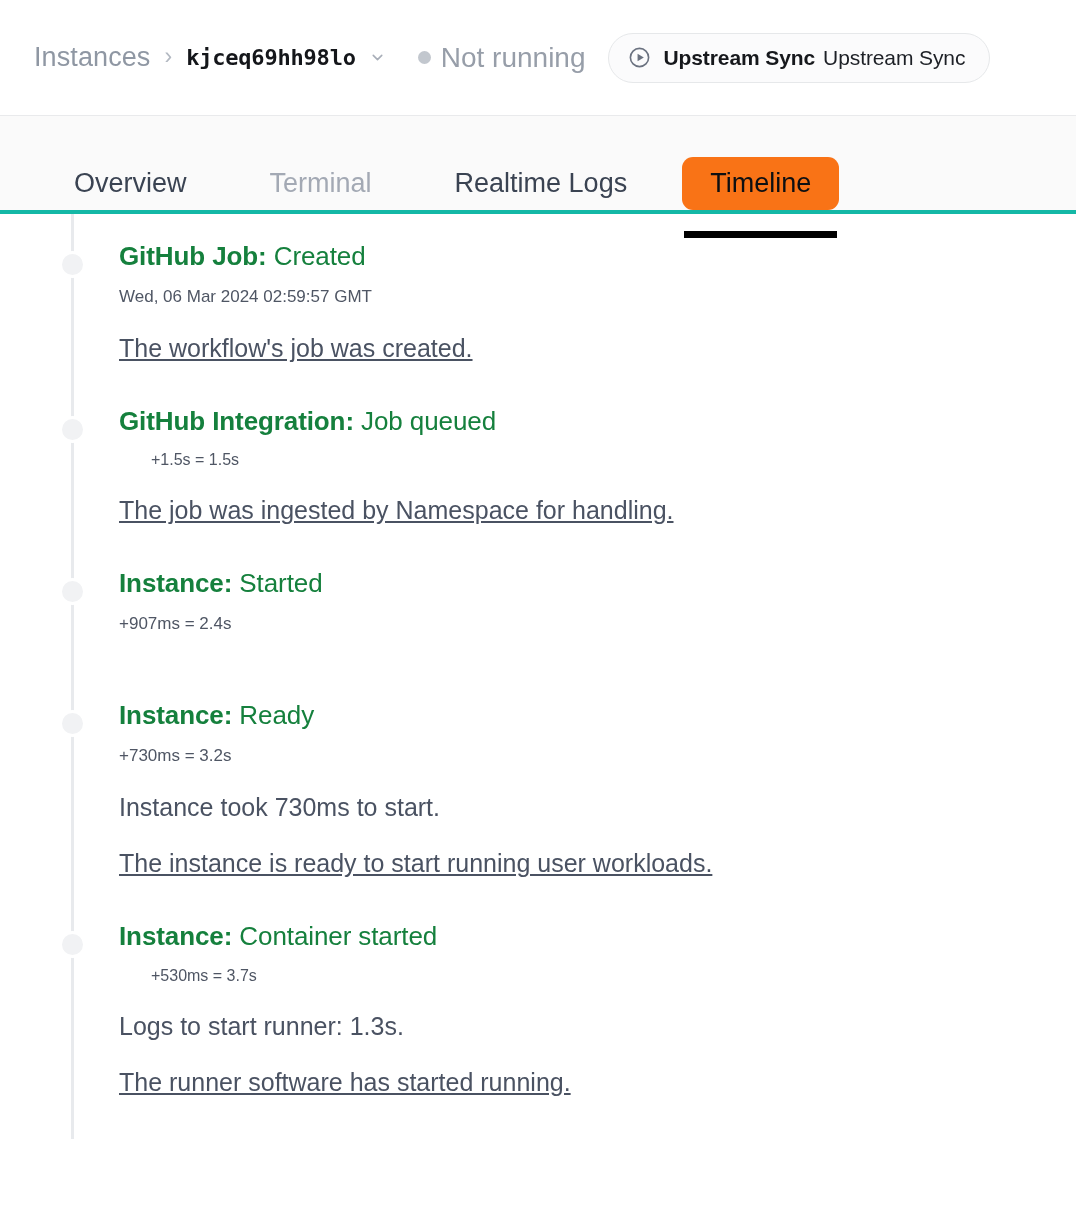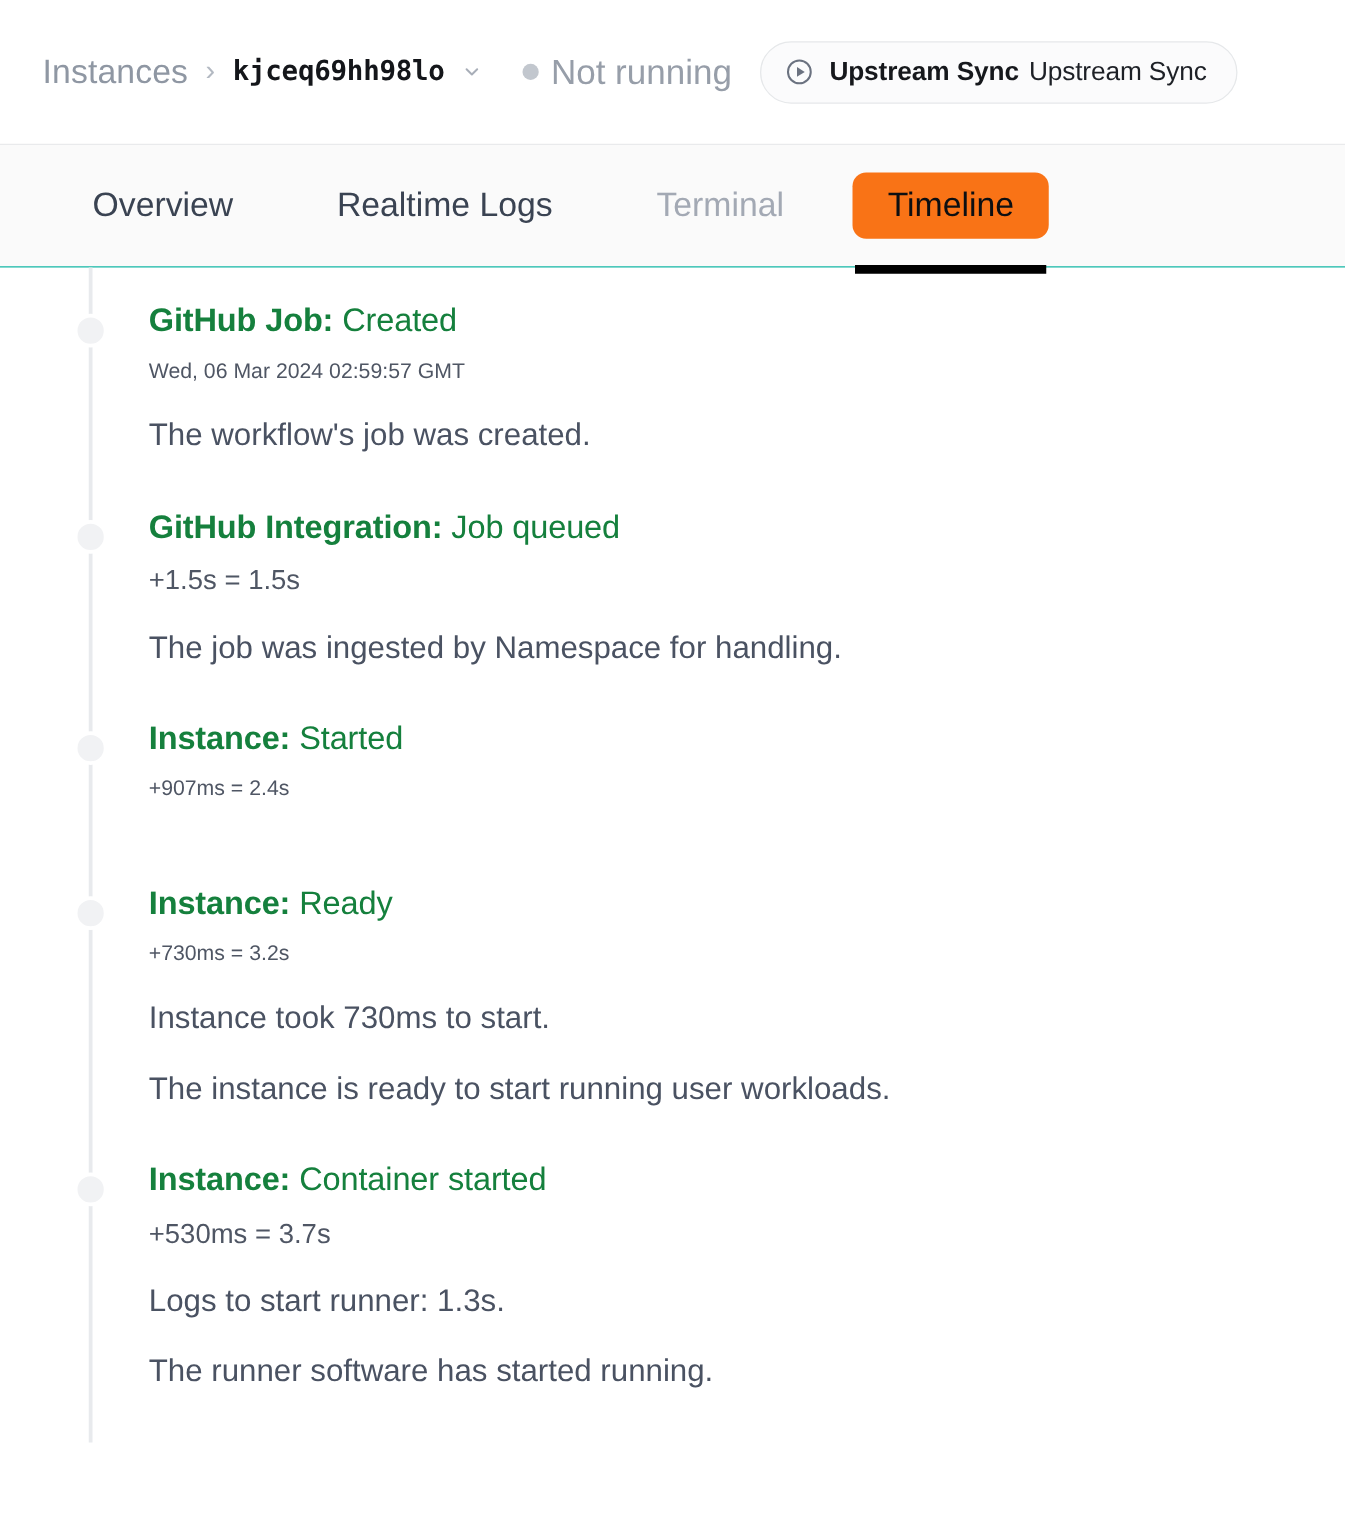--- a/index.html
+++ b/index.html
@@ -114,23 +114,23 @@
     color: #1d2026;
     margin-left: 8px;
     letter-spacing: -.1px;
   }
 
   
   .tabbar {
     position: relative;
     height: 98px;
     background: #fafafa;
-    border-bottom: 1px solid #14b8a6;
+    border-bottom: 4px solid #14b8a6;
     display: flex;
-    align-items: center;
+    align-items: flex-end;
     padding-left: 46px;
   }
   .tab {
     position: relative;
     font-size: 27px;
     color: #3a4352;
     padding: 13px 28px;
     border-radius: 11px;
     margin-right: 27px;
     white-space: nowrap;
@@ -194,28 +194,28 @@
     letter-spacing: -.1px;
   }
   .item-title .k { font-weight: bold; }
   .item-title .v { font-weight: normal; }
   .item-time {
     font-size: 17px;
     color: #4f5664;
     margin: 0 0 25px 0;
     line-height: 1.25;
   }
-  .item-time.small { font-size: 22px; margin-bottom: 24px; }
+  .item-time.small { font-size: 16px; margin-bottom: 24px; margin-left: 32px; }
   .item-desc {
     font-size: 25px;
     color: #4a5262;
     line-height: 1.3;
     margin: 0 0 24px 0;
   }
-  .item-desc:last-child { margin-bottom: 0; }
+  .item-desc:last-child { margin-bottom: 0; text-decoration: underline; }
 </style>
 </head>
 <body>
 
 <div class="header">
   <span class="crumb-root">Instances</span>
   <span class="crumb-sep">›</span>
   <span class="crumb-id">kjceq69hh98lo</span>
   <span class="chev-down">
     <svg viewBox="0 0 24 24" width="17" height="17" fill="none" stroke="currentColor" stroke-width="2.2" stroke-linecap="round" stroke-linejoin="round">
@@ -235,22 +235,22 @@
           <polygon points="10,8 16.5,12 10,16" fill="currentColor" stroke="none"></polygon>
         </svg>
     </span>
     <span class="sync-strong">Upstream Sync</span>
     <span class="sync-normal">Upstream Sync</span>
   </span>
 </div>
 
 <div class="tabbar">
   <div class="tab">Overview</div>
+  <div class="tab muted">Terminal</div>
   <div class="tab">Realtime Logs</div>
-  <div class="tab muted">Terminal</div>
   <div class="tab active">Timeline</div>
 </div>
 
 <div class="timeline">
   <div class="rail"></div>
   <div class="items" id="timeline-items">
       <div class="item">
         <div class="dot"></div>
         <div class="item-title"><span class="k">GitHub Job:</span><span class="v"> Created</span></div>
         <div class="item-time">Wed, 06 Mar 2024 02:59:57 GMT</div>

